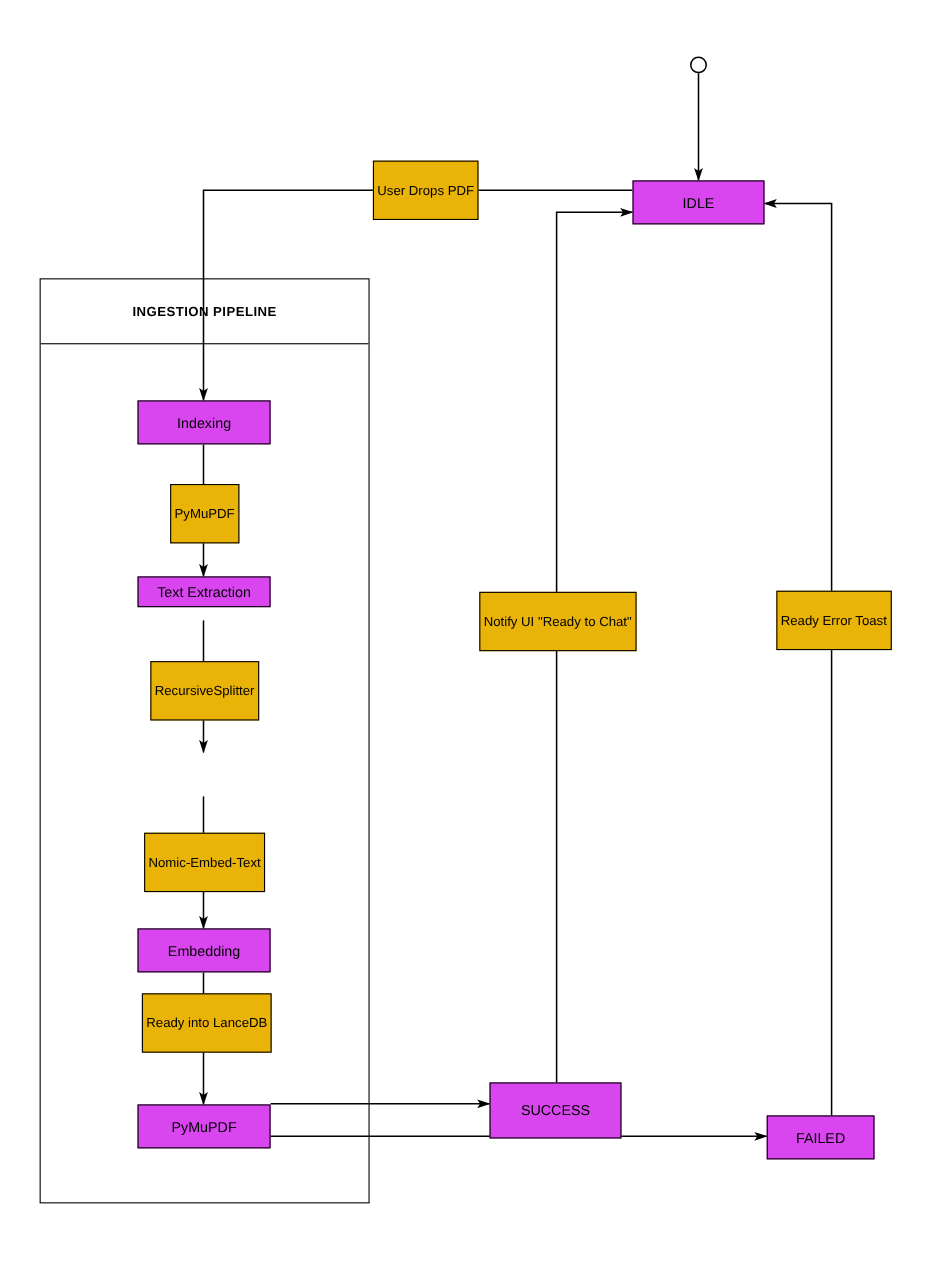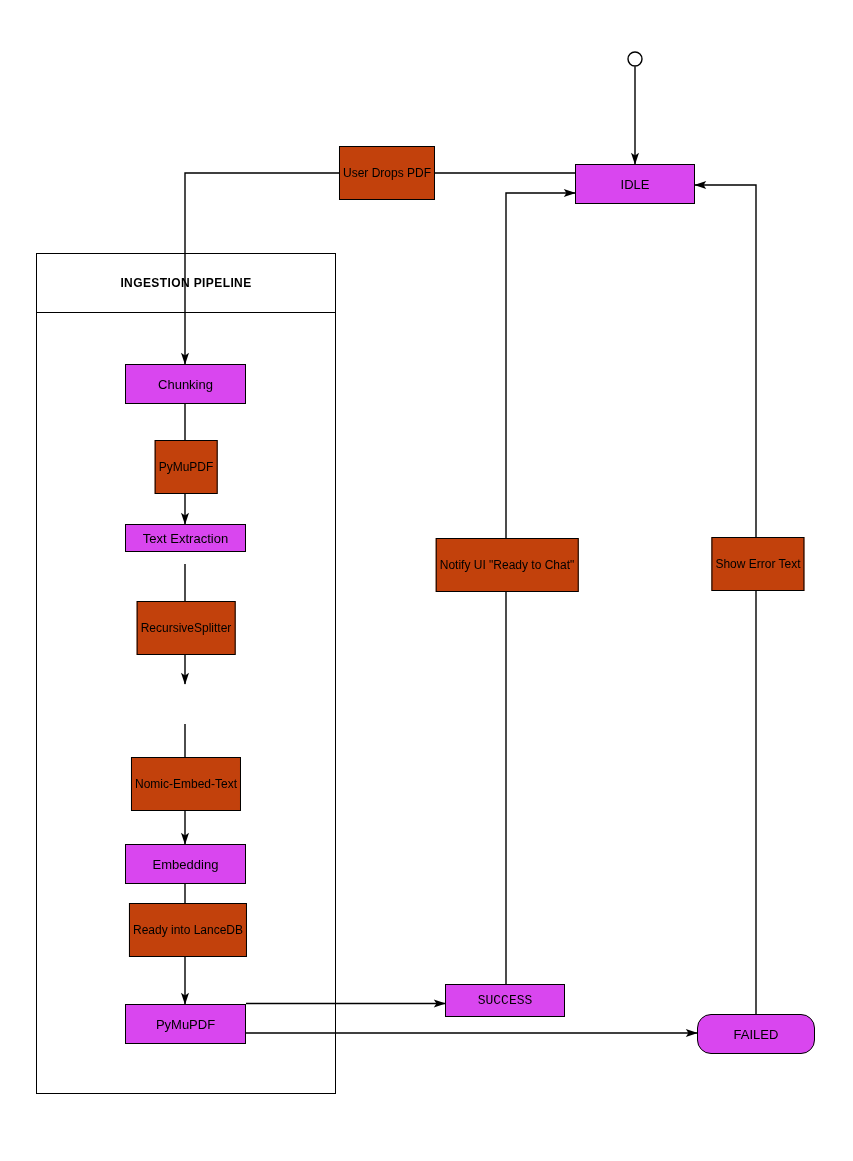--- a/index.html
+++ b/index.html
@@ -46,35 +46,35 @@
     font-weight: bold;
     font-size: 12px;
     letter-spacing: 0.4px;
     white-space: nowrap;
   }
   .edge-label {
     position: absolute;
     transform: translate(-50%, -50%);
     box-sizing: border-box;
     border: 1px solid #000000;
-    background: #c2410c;
+    background: #eab308;
     font-size: 12px;
     line-height: 14px;
     padding: 19px 3px;
     white-space: nowrap;
   }
   
   .n-idle            { left: 575px; top: 164px;  width: 120px; height: 40px; }
   .n-scanning        { left: 125px; top: 364px;  width: 121px; height: 40px; }
   .n-text-extraction { left: 125px; top: 524px;  width: 121px; height: 28px; }
   .n-chunking        { left: 125px; top: 684px;  width: 121px; height: 40px; }
   .n-embedding       { left: 125px; top: 844px;  width: 121px; height: 40px; }
   .n-indexing        { left: 125px; top: 1004px; width: 121px; height: 40px; }
-  .n-success         { left: 445px; top: 984px;  width: 120px; height: 33px; font-family: Liberation Mono, monospace; }
-  .n-failed          { left: 697px; top: 1014px; width: 118px; height: 40px; border-radius: 14px; }
+  .n-success         { left: 445px; top: 984px;  width: 120px; height: 51px; }
+  .n-failed          { left: 697px; top: 1014px; width: 98px; height: 40px; }
   
   .l-user-drops   { left: 387px; top: 173px; }
   .l-pymupdf      { left: 186px; top: 467px; }
   .l-recursive    { left: 186px; top: 628px; }
   .l-nomic        { left: 186px; top: 784px; }
   .l-lancedb      { left: 188px; top: 930px; }
   .l-notify       { left: 507px; top: 565px; }
   .l-error-toast  { left: 758px; top: 564px; }
 </style>
 </head>
@@ -101,28 +101,28 @@
       <path d="M756,1014 L756,185 L695,185" marker-end="url(#arrow)"></path>
     </g>
     <circle cx="635" cy="59" r="7" fill="#ffffff" stroke="#000000" stroke-width="1.4"></circle>
   </svg>
 
   <div class="container-box">
     <div class="container-title">INGESTION PIPELINE</div>
   </div>
 
   <div class="state n-idle">IDLE</div>
-  <div class="state n-scanning">Chunking</div>
+  <div class="state n-scanning">Indexing</div>
   <div class="state n-text-extraction">Text Extraction</div>
   <div class="state n-embedding">Embedding</div>
   <div class="state n-indexing">PyMuPDF</div>
   <div class="state n-success">SUCCESS</div>
   <div class="state n-failed">FAILED</div>
 
   <div class="edge-label l-user-drops">User Drops PDF</div>
   <div class="edge-label l-pymupdf">PyMuPDF</div>
   <div class="edge-label l-recursive">RecursiveSplitter</div>
   <div class="edge-label l-nomic">Nomic-Embed-Text</div>
   <div class="edge-label l-lancedb">Ready into LanceDB</div>
   <div class="edge-label l-notify">Notify UI "Ready to Chat"</div>
-  <div class="edge-label l-error-toast">Show Error Text</div>
+  <div class="edge-label l-error-toast">Ready Error Toast</div>
 
 </div>
 
 </body></html>

